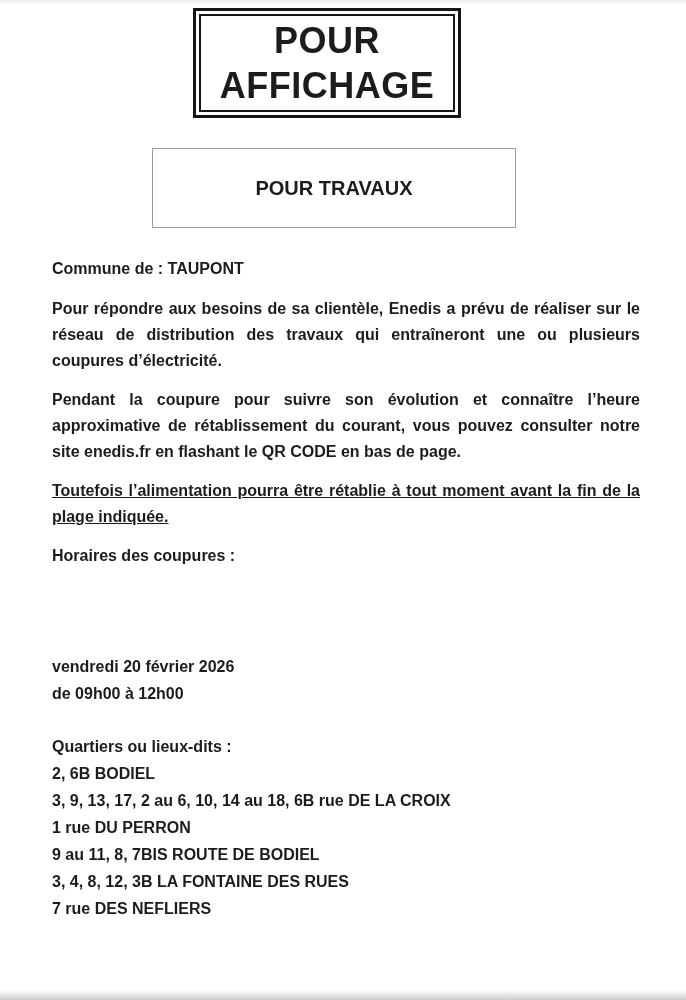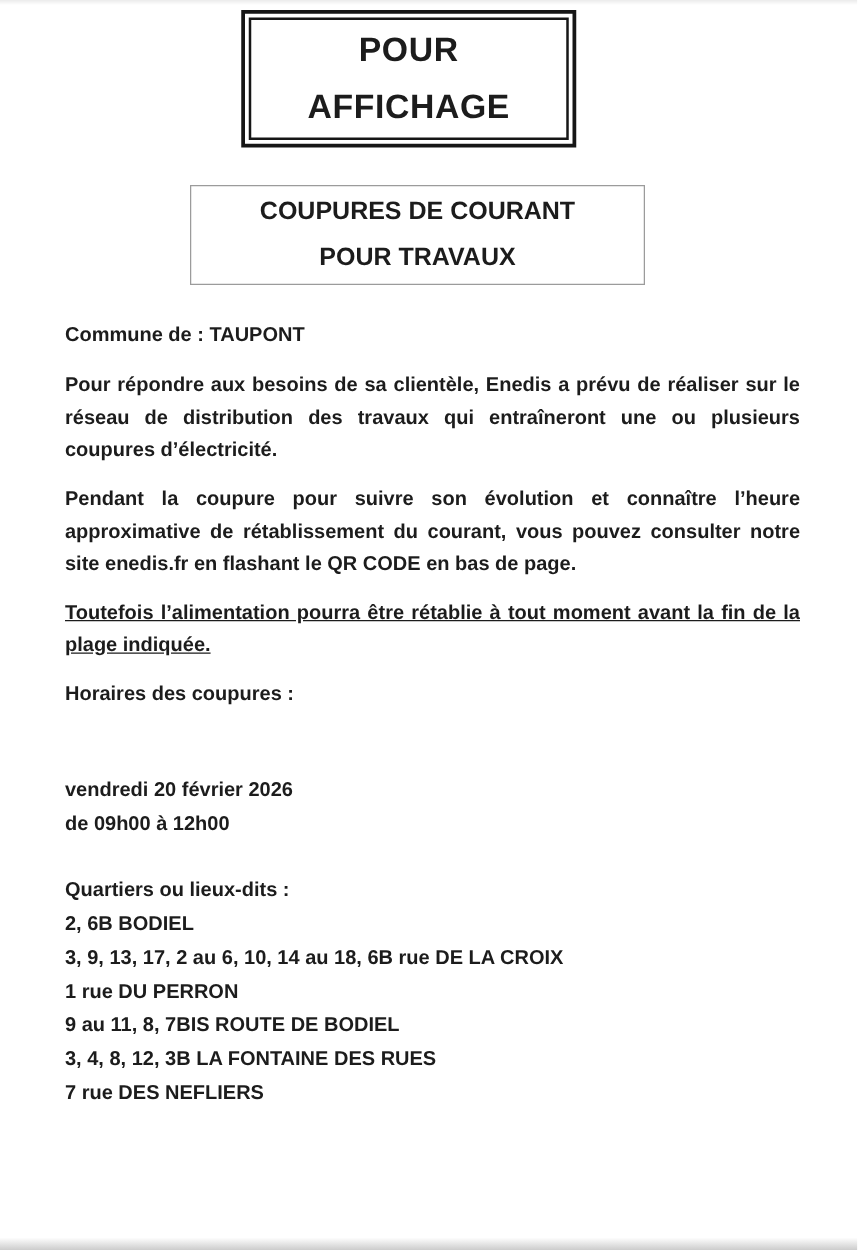--- a/index.html
+++ b/index.html
@@ -42,21 +42,21 @@
     width: 100%;
     height: 100%;
     box-sizing: border-box;
     border: 2px solid #161616;
     display: flex;
     flex-direction: column;
     justify-content: center;
     align-items: center;
   }
   .banner-line {
-    font-size: 27px;
+    font-size: 36px;
     font-weight: bold;
     line-height: 45px;
     letter-spacing: 0.5px;
   }
   .title-box {
     margin: 30px 0 0 152px;
     width: 364px;
     height: 80px;
     box-sizing: border-box;
     border: 1px solid #9b9b9b;
@@ -84,21 +84,21 @@
     margin: 28px 0 14px 0;
   }
   .note {
     text-decoration: underline;
   }
   .schedule-heading {
     margin: 10px 0 0 0;
     text-align: left;
   }
   .date-block {
-    margin-top: 50px;
+    margin-top: 84px;
     line-height: 27px;
   }
   .districts {
     margin-top: 26px;
     line-height: 27px;
   }
 </style>
 </head>
 <body>
 
@@ -107,21 +107,20 @@
   <div class="edge-top"></div>
 
   <div class="banner-outer">
     <div class="banner-inner">
       <div class="banner-line">POUR</div>
       <div class="banner-line">AFFICHAGE</div>
     </div>
   </div>
 
   <div class="title-box">
-    <div class="title-line">COUPURES DE COURANT</div>
     <div class="title-line">POUR TRAVAUX</div>
   </div>
 
   <div class="content">
 
     <div class="commune">Commune de : TAUPONT</div>
 
     <p>Pour répondre aux besoins de sa clientèle, Enedis a prévu de réaliser sur le réseau de distribution des travaux qui entraîneront une ou plusieurs coupures d’électricité.</p>
 
 

